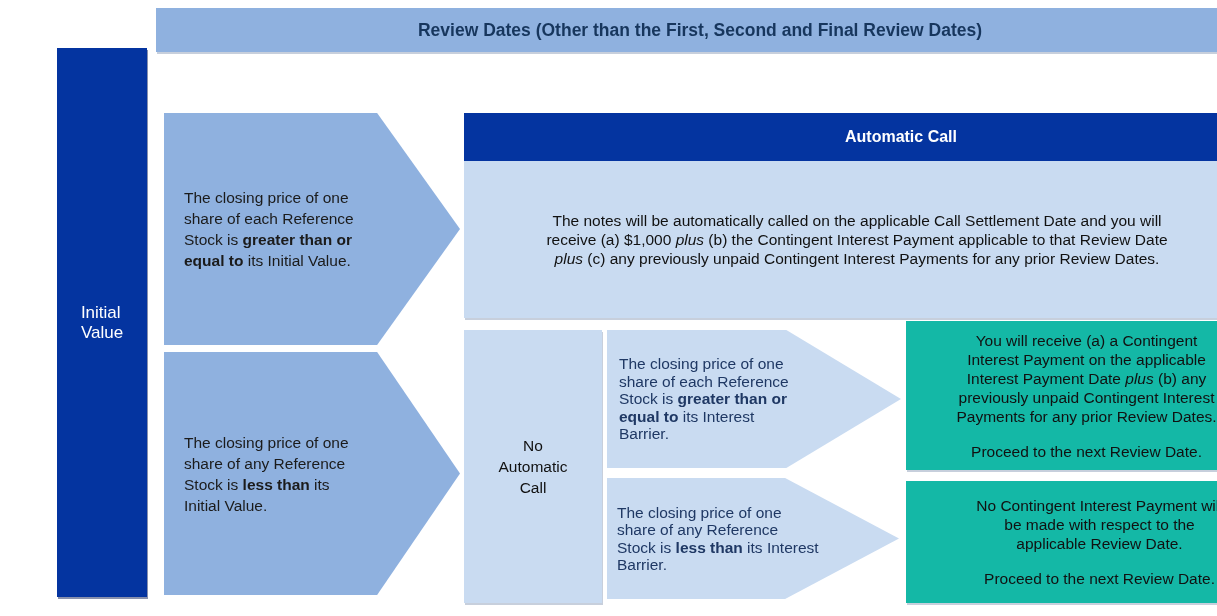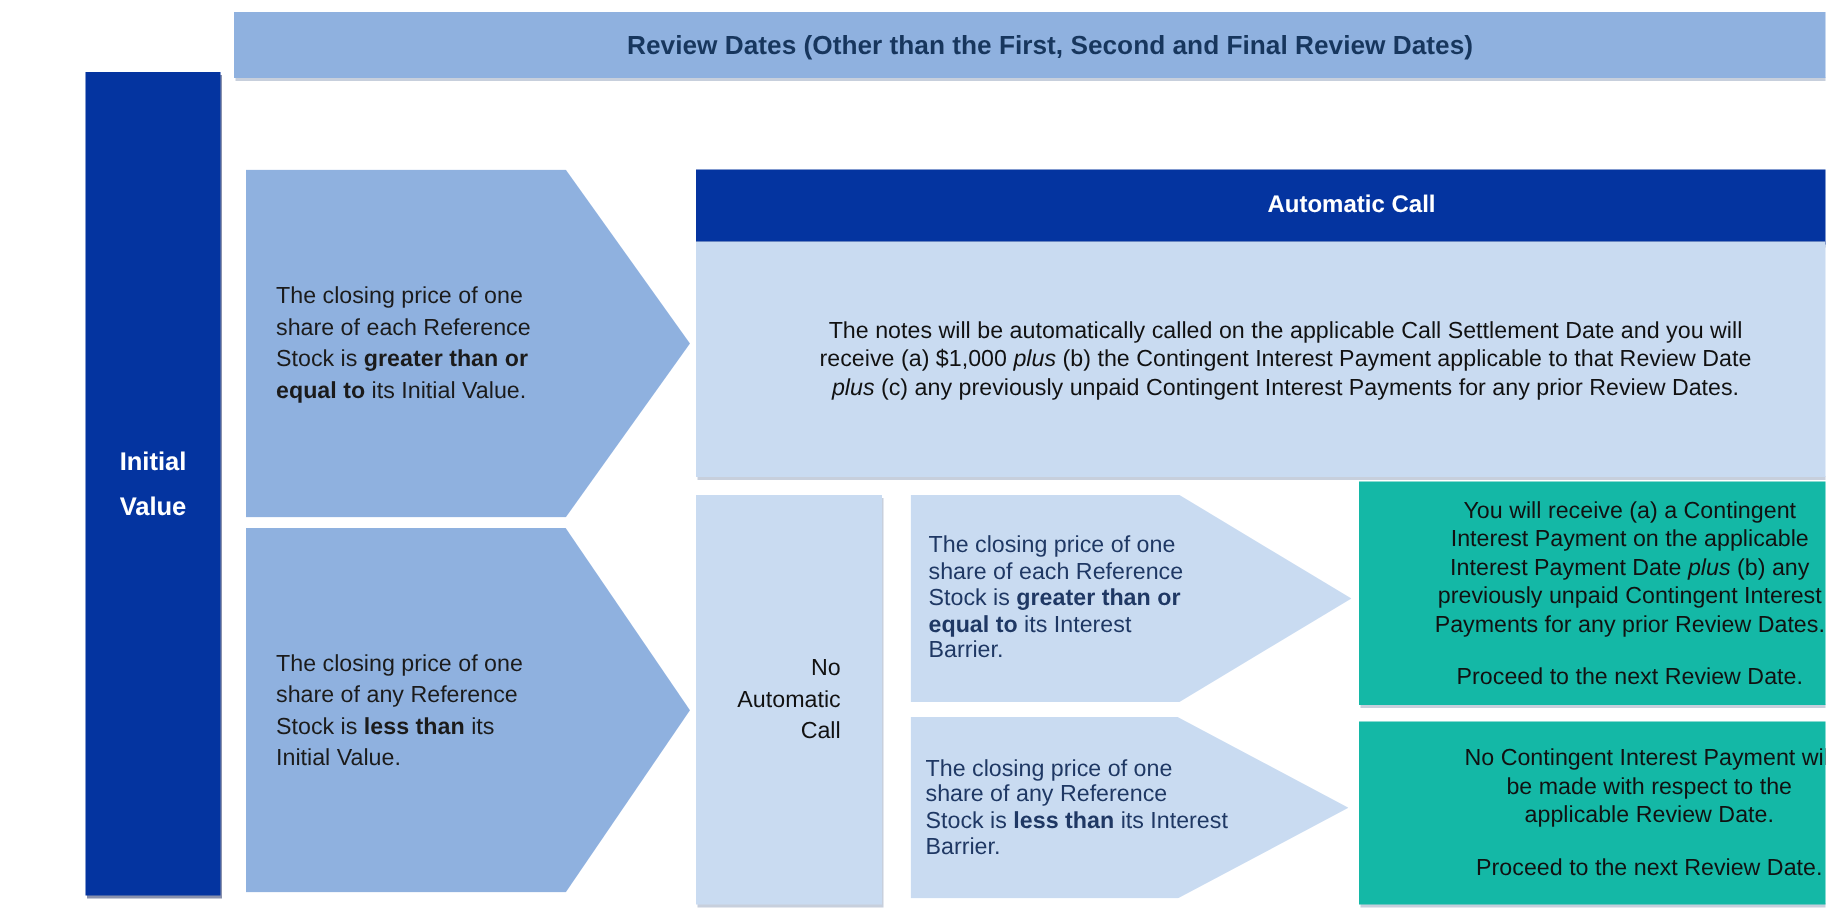--- a/index.html
+++ b/index.html
@@ -16,21 +16,21 @@
     box-shadow:1px 2px 0 rgba(95,118,155,.35);
   }
   .title-bar span{font-size:17.5px;font-weight:bold;color:#17365d;}
 
   
   .left-bar{
     position:absolute;left:13px;top:48px;width:90px;height:549px;
     background:#0434a0;display:flex;align-items:center;justify-content:center;
     box-shadow:1px 2px 0 rgba(40,55,105,.55);
   }
-  .left-bar span{color:#ffffff;font-weight:bold;font-size:17px;line-height:30px;text-align:left;}
+  .left-bar span{color:#ffffff;font-weight:normal;font-size:17px;line-height:20px;text-align:left;}
 
   
   .intro{
     position:absolute;left:148px;top:60px;width:1045px;
     font-size:15.5px;line-height:20px;color:#111111;
   }
 
   
   .arrow-big{
     position:absolute;background:#8fb1df;
@@ -51,22 +51,22 @@
   .ac-body{
     position:absolute;left:420px;top:161px;width:786px;height:157px;
     background:#c9dbf1;display:flex;flex-direction:column;align-items:center;justify-content:center;
     text-align:center;box-shadow:1px 2px 0 rgba(95,118,155,.35);
   }
   .ac-body .p1{width:745px;font-size:15.5px;line-height:19px;color:#111111;}
   .ac-body .p2{margin-top:18px;font-size:15.5px;font-style:italic;color:#111111;}
 
   
   .nac-box{
-    position:absolute;left:420px;top:330px;width:124px;height:273px;
-    background:#c9dbf1;display:flex;align-items:center;justify-content:center;text-align:right;
+    position:absolute;left:420px;top:330px;width:138px;height:273px;
+    background:#c9dbf1;display:flex;align-items:center;justify-content:center;text-align:center;
     box-shadow:1px 2px 0 rgba(95,118,155,.35);
   }
   .nac-box span{font-size:15.5px;line-height:21px;color:#111111;}
 
   
   .sub-arrow{
     position:absolute;background:#c9dbf1;
     clip-path:polygon(0 0,61% 0,100% 50%,61% 100%,0 100%);
     display:flex;align-items:center;
   }

